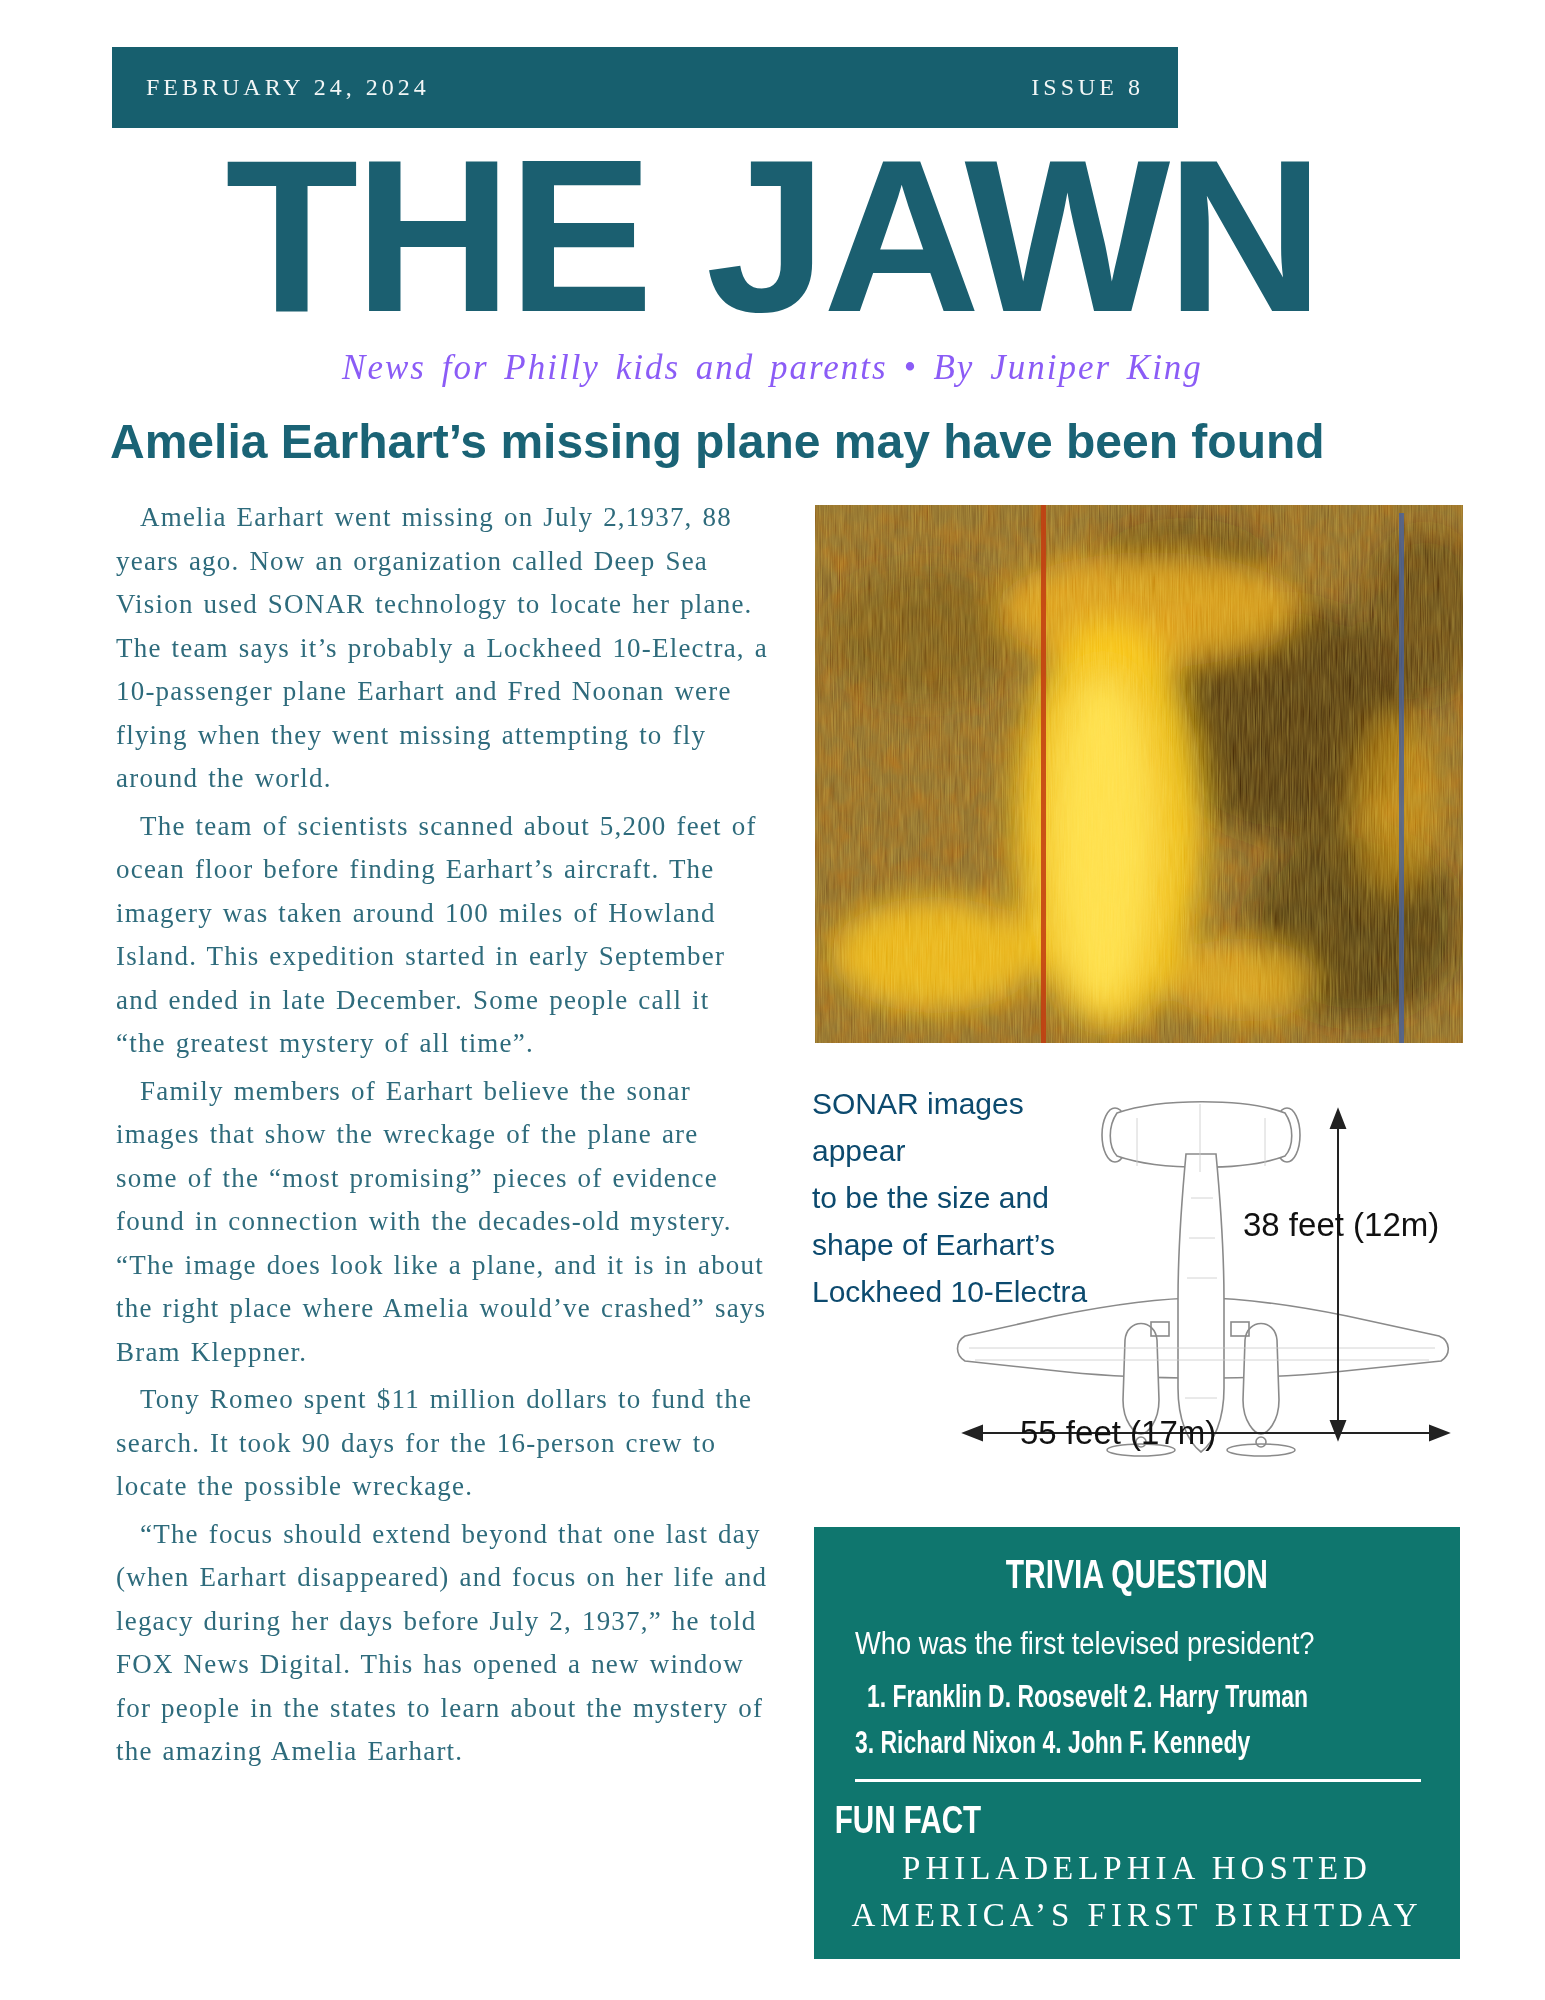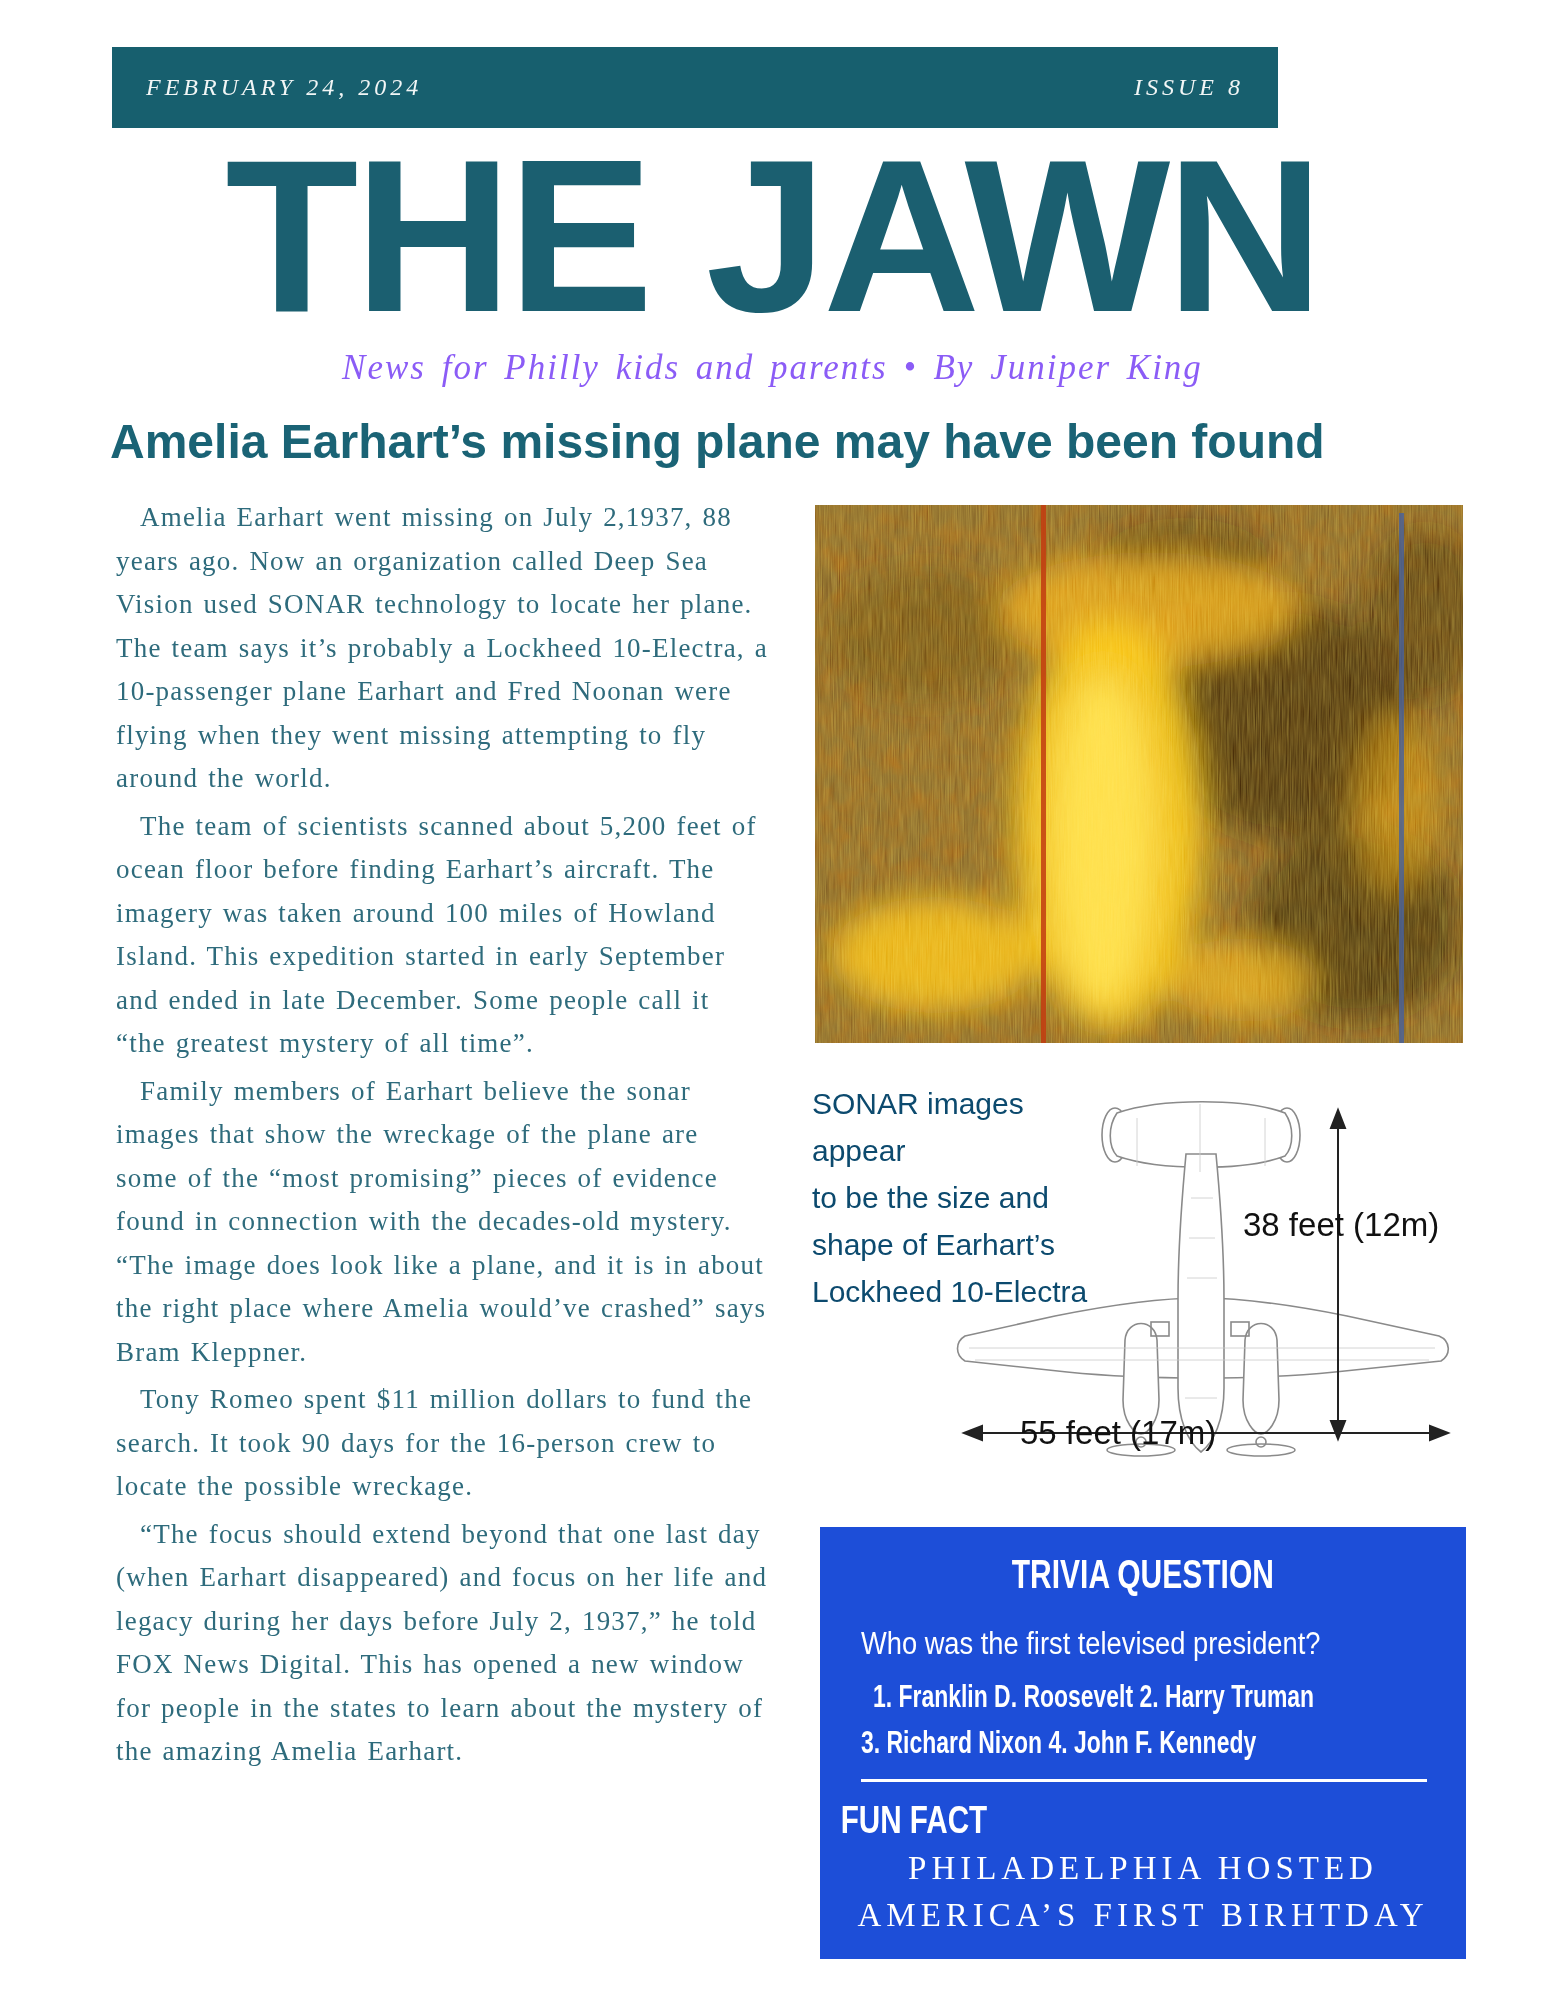--- a/index.html
+++ b/index.html
@@ -1,22 +1,22 @@
 <!DOCTYPE html>
 <html><head>
 <meta charset="utf-8">
 <style>
   html,body{margin:0;padding:0;background:#ffffff;}
   #page{position:relative;width:1545px;height:2000px;background:#ffffff;overflow:hidden;
         font-family:"Liberation Sans",sans-serif;}
 
   
-  .banner{position:absolute;left:112px;top:47px;width:1166px;height:81px;background:#175f6e;
+  .banner{position:absolute;left:112px;top:47px;width:1066px;height:81px;background:#175f6e;
           display:flex;align-items:center;justify-content:space-between;
-          padding:18px 34px;box-sizing:border-box;font-style:italic;}
+          padding:18px 34px;box-sizing:border-box;}
   .banner span{color:#f2f6f6;font-family:"Liberation Serif",serif;font-size:24px;
                letter-spacing:4px;}
 
   
   .masthead-title{position:absolute;left:0;top:128px;width:1545px;text-align:center;
                   color:#1b5f70;font-weight:bold;font-size:218px;line-height:215px;
                   letter-spacing:-4px;font-family:Liberation Sans, sans-serif;}
   .masthead-sub{position:absolute;left:0;top:348px;width:1545px;text-align:center;
                 color:#8b5cf6;font-family:"Liberation Serif",serif;font-style:italic;
                 font-size:35px;letter-spacing:2px;word-spacing:5px;}
@@ -38,22 +38,22 @@
   .caption{position:absolute;left:812px;top:1080px;width:310px;color:#0c4a6e;
            font-size:30px;line-height:47px;white-space:pre-line;}
 
   
   .diagram{position:absolute;left:955px;top:1088px;width:505px;height:475px;}
   .dim-label{position:absolute;color:#111111;font-size:33px;}
   .dim-label.length{left:1243px;top:1206px;}
   .dim-label.wingspan{left:1020px;top:1414px;}
 
   
-  .trivia{position:absolute;left:814px;top:1527px;width:646px;height:432px;background:#1d4ed8;
-          color:#ffffff;margin-left:6px;}
+  .trivia{position:absolute;left:814px;top:1527px;width:646px;height:432px;background:#0f766e;
+          color:#ffffff;}
   .trivia .t-title{position:absolute;top:25px;left:0;width:100%;text-align:center;
           font-size:40px;font-weight:bold;}
   .trivia .t-title>span{display:inline-block;transform:scaleX(.75);transform-origin:center;}
   .trivia .t-q{position:absolute;top:99px;left:41px;font-size:31px;}
   .trivia .t-q>span{display:inline-block;transform:scaleX(.88);transform-origin:left;white-space:nowrap;}
   .trivia .t-opt1{position:absolute;top:152px;left:53px;font-size:31px;font-weight:bold;}
   .trivia .t-opt2{position:absolute;top:198px;left:41px;font-size:31px;font-weight:bold;}
   .trivia .t-opt1>span,.trivia .t-opt2>span{display:inline-block;transform:scaleX(.74);
           transform-origin:left;white-space:nowrap;}
   .trivia .t-divider{position:absolute;top:252px;left:41px;width:566px;height:3px;background:#ffffff;}

